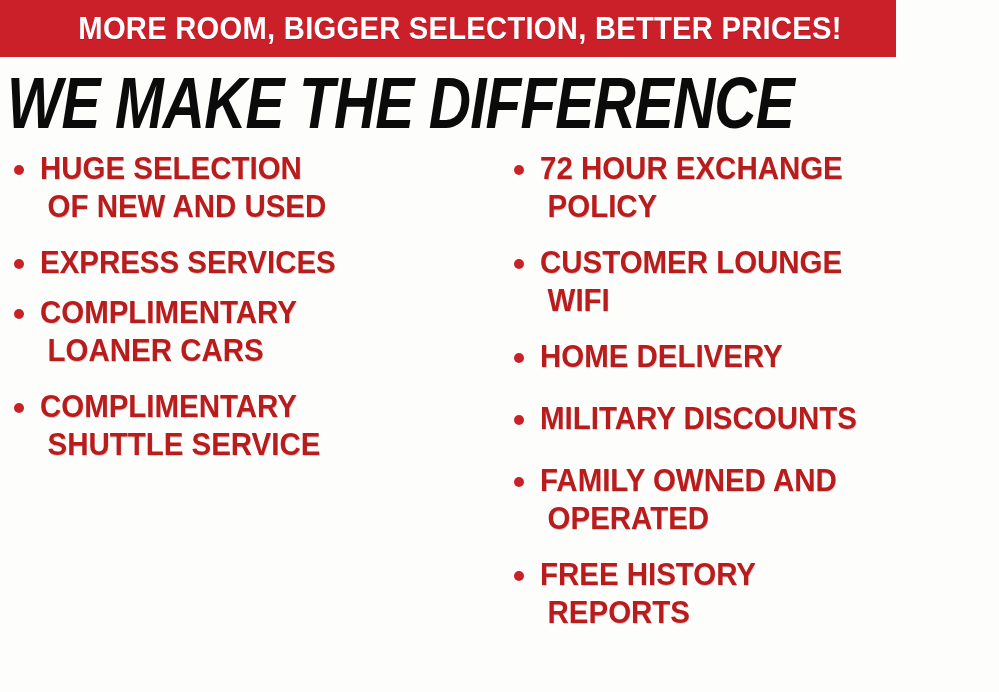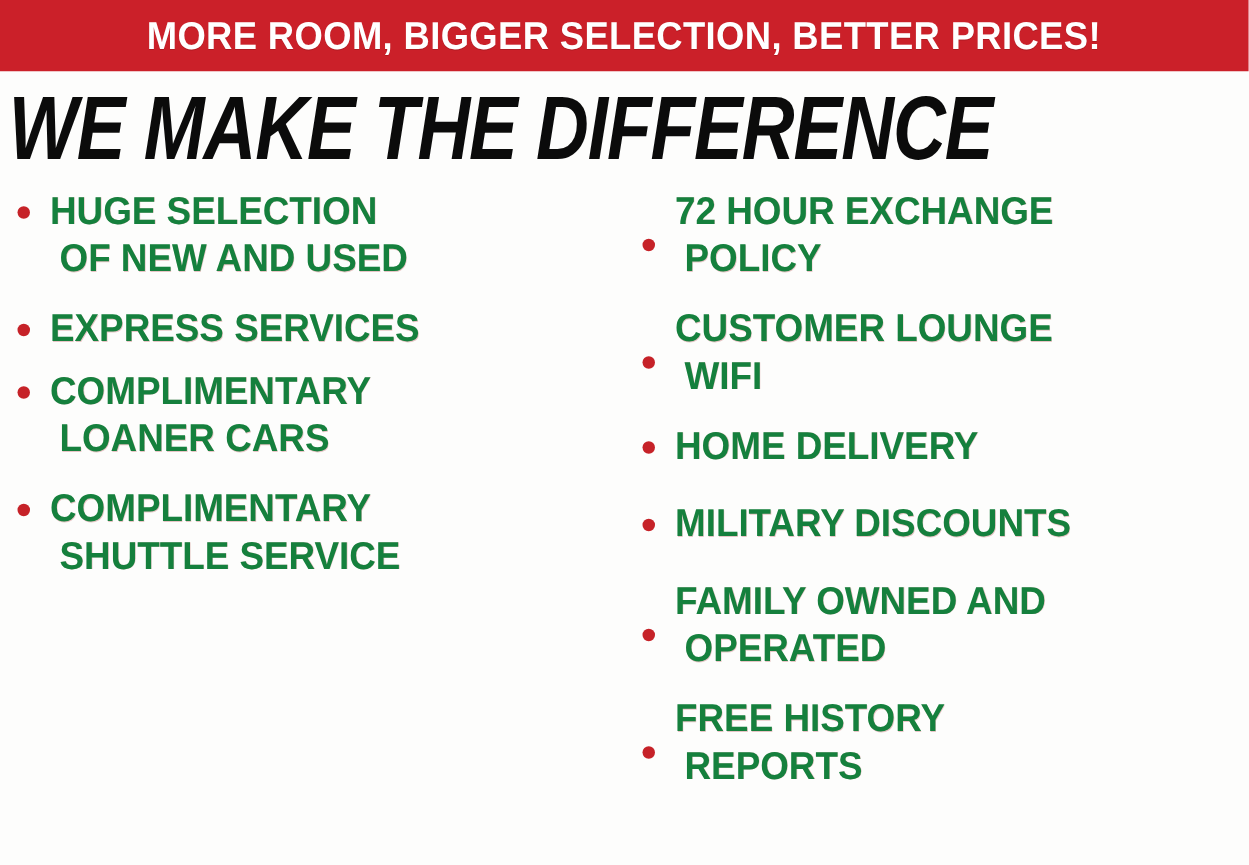--- a/index.html
+++ b/index.html
@@ -20,27 +20,28 @@
     width: 999px;
     height: 692px;
     background: #fdfdfc;
   }
 
   
   .banner {
     position: absolute;
     left: 0;
     top: 0;
-    width: 999px;
+    width: 872px;
     height: 57px;
     background: #cb2029;
     display: flex;
     align-items: center;
     justify-content: center;
     overflow: hidden;
+    padding-left: 24px;
   }
   .banner-text {
     color: #ffffff;
     font-family: "Liberation Sans", sans-serif;
     font-weight: 700;
     font-size: 31px;
     letter-spacing: 0.3px;
     line-height: 1;
     white-space: nowrap;
     transform: scaleX(0.94);
@@ -83,21 +84,21 @@
   .col {
     position: absolute;
     top: 0;
   }
   .col-left  { left: 14px;  width: 480px; }
   .col-right { left: 514px; width: 485px; }
 
   .feature {
     display: flex;
     align-items: flex-start;
-    color: #15803d;
+    color: #b91c1c;
     font-family: "Liberation Sans", sans-serif;
     font-weight: 700;
     font-size: 31px;
     line-height: 38px;
     letter-spacing: 0px;
   }
   .col-left  .feature { margin-bottom: 12px; }
   .col-right .feature { margin-bottom: 24px; }
 
   .bullet {
@@ -116,21 +117,21 @@
     transform-origin: left center;
     text-shadow: 0.5px 0.5px 0 rgba(170,30,36,0.25);
   }
   .feature-label .line2 {
     display: block;
     padding-left: 8px;
   }
 
   
   .col-left .feature.two-line  { margin-bottom: 18px; }
-  .col-right .feature.two-line { margin-bottom: 18px; align-items: center; }
+  .col-right .feature.two-line { margin-bottom: 18px; }
 </style>
 </head>
 <body>
 
 <div id="ad-root">
 
   <div class="banner">
     <div class="banner-text">MORE ROOM, BIGGER SELECTION, BETTER PRICES!</div>
   </div>
 

